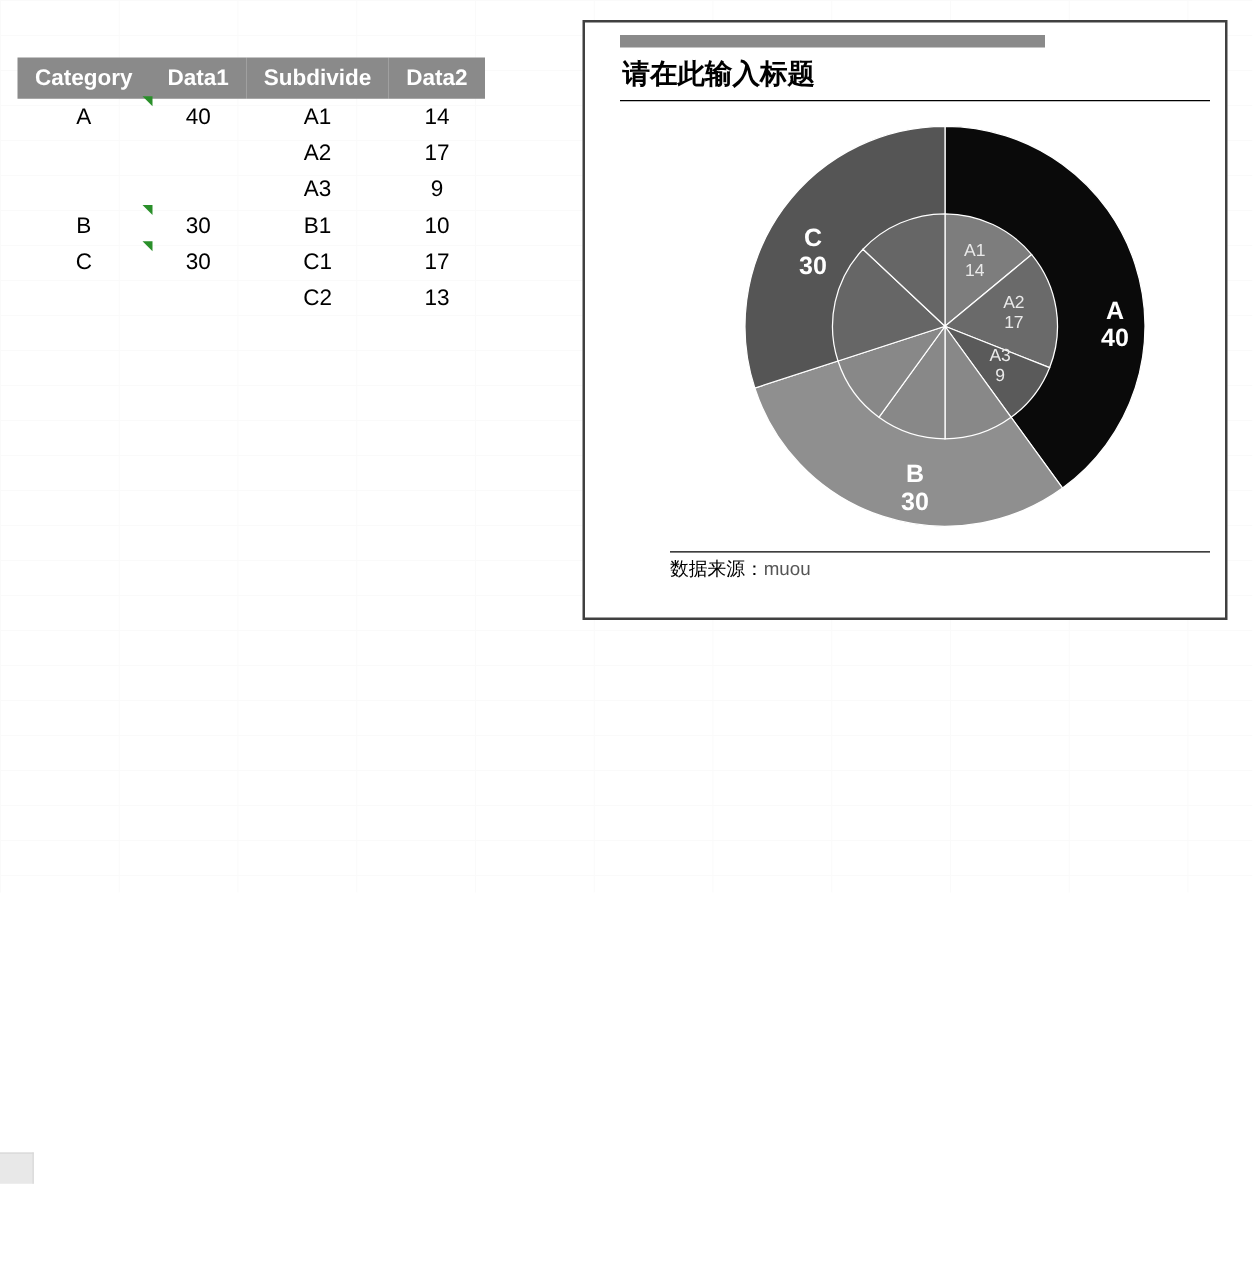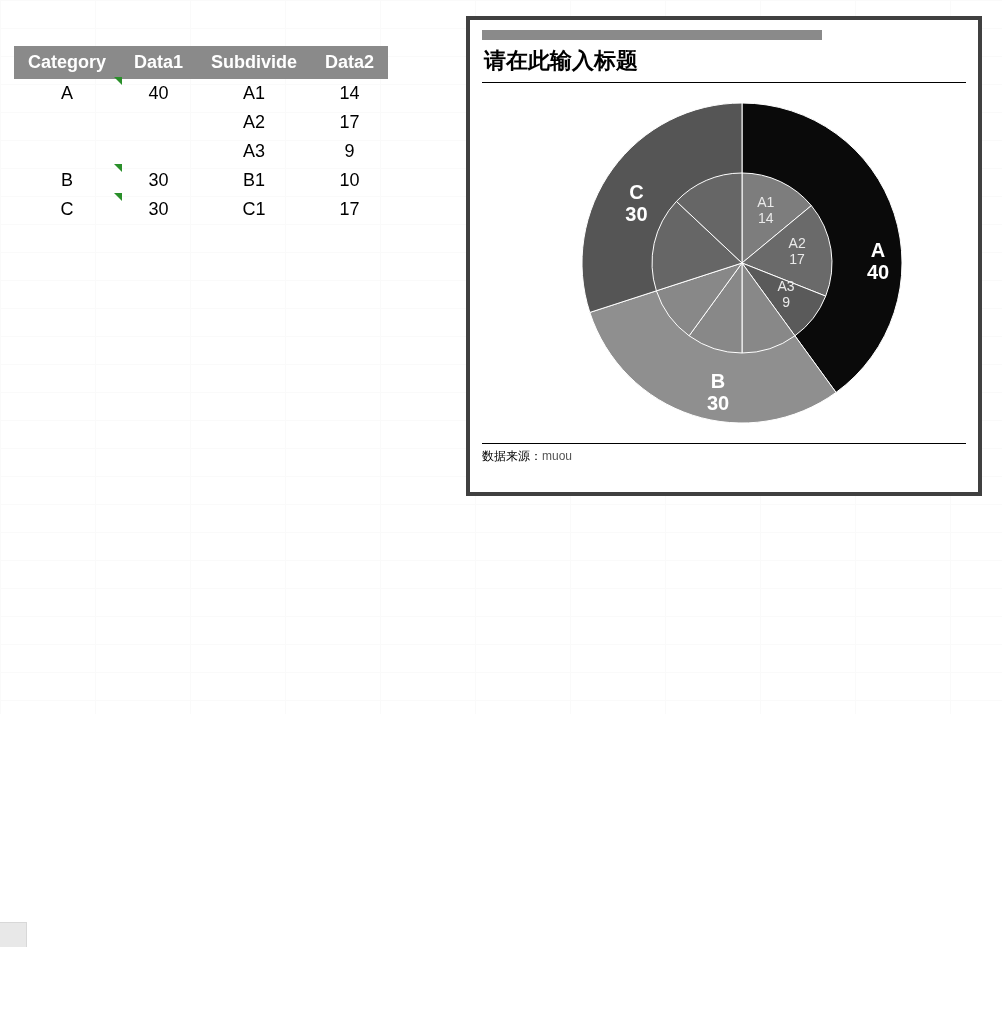--- a/index.html
+++ b/index.html
@@ -50,44 +50,45 @@
     position: absolute;
     right: -2px; top: -2px;
     width: 0; height: 0;
     border-top: 8px solid #2a8f2a;
     border-left: 8px solid transparent;
   }
   .chart-card {
     position: absolute;
     left: 466px; top: 16px;
     width: 516px; height: 480px;
-    border: 4px solid #404040;
+    border: 2px solid #404040;
     background: #fff;
     box-sizing: border-box;
-    padding: 10px 12px 8px 12px;
+    padding: 10px 12px 8px 28px;
   }
   .chart-topbar {
     width: 340px; height: 10px;
     background: #8a8a8a;
     margin-bottom: 4px;
   }
   .chart-title {
     font-size: 22px;
     font-weight: bold;
     padding: 2px 0 6px 2px;
     border-bottom: 1px solid #000;
   }
   .chart-area {
     position: relative;
     width: 100%; height: 360px;
   }
   .chart-footer {
     border-top: 1px solid #000;
-    font-size: 12px;
+    font-size: 15px;
     padding-top: 4px;
+    margin-left: 40px;
   }
   .footer-label { color:#000; }
   .footer-value { color:#555; }
   svg text { font-family: Arial, "Microsoft YaHei", sans-serif; }
   .lbl-outer { font-size: 20px; font-weight: bold; fill: #fff; }
   .lbl-inner { font-size: 14px; fill: #eaeaea; }
   .formula-bar-edge {
     position: absolute;
     left: 0; top: 922px;
     width: 26px; height: 24px;
@@ -135,20 +136,26 @@
           <td>30</td>
           <td>B1</td>
           <td>10</td>
         </tr>
         <tr>
           <td class="marker">C</td>
           <td>30</td>
           <td>C1</td>
           <td>17</td>
         </tr>
+        <tr>
+          <td></td>
+          <td></td>
+          <td>C2</td>
+          <td>13</td>
+        </tr>
       </tbody>
   </table>
 
   <div class="chart-card">
     <div class="chart-topbar"></div>
     <div class="chart-title">请在此输入标题</div>
     <div class="chart-area">
       <svg id="pie" width="492" height="360" viewBox="0 0 492 360">
           <path d="M 260 180 L 260 20 A 160 160 0 0 1 354.04564036679574 309.44271909999156 Z" fill="#0a0a0a" stroke="#fff" stroke-width="1"></path>
           <text x="396" y="174" text-anchor="middle" class="lbl-outer"><tspan x="396">A</tspan><tspan x="396" dy="22">40</tspan></text>

